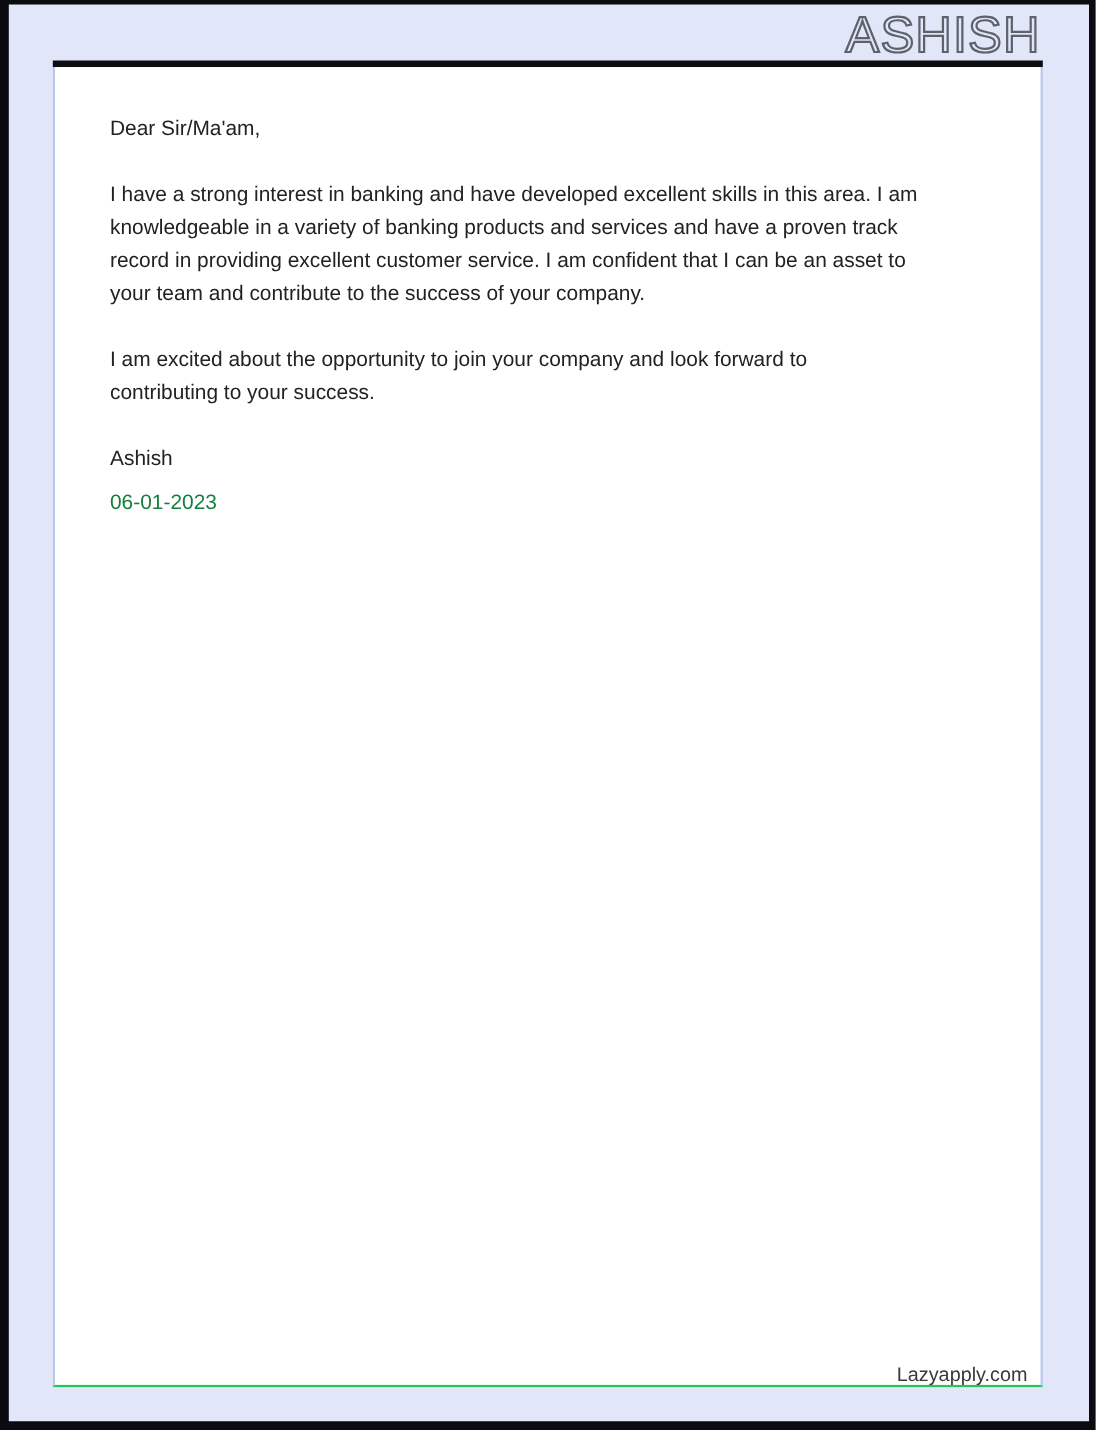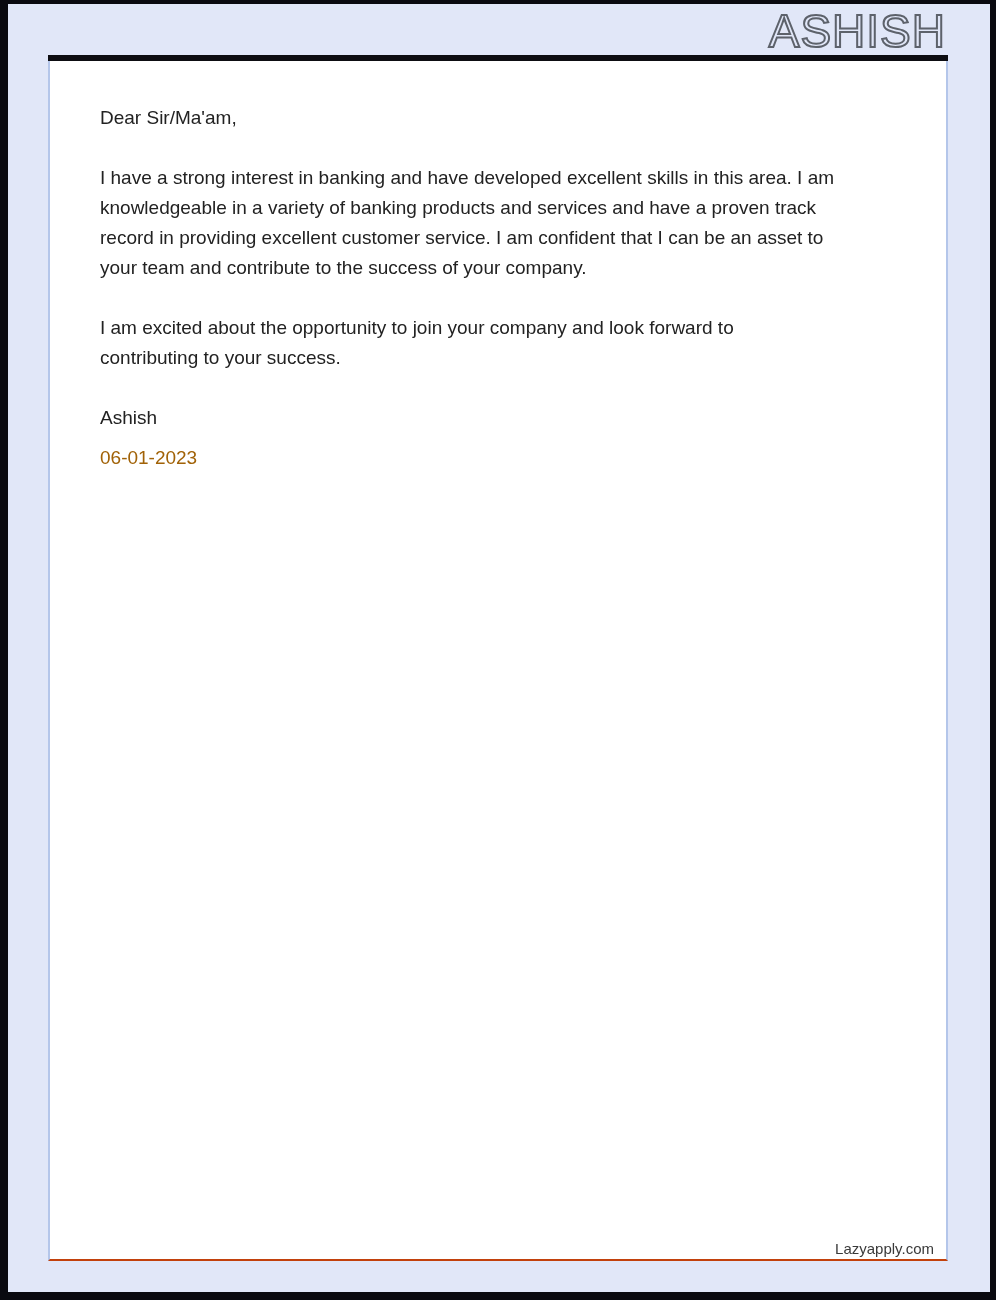--- a/index.html
+++ b/index.html
@@ -36,43 +36,43 @@
     background: #0d0d12;
   }
   .page {
     position: absolute;
     left: 40px; top: 57px;
     width: 900px; height: 1200px;
     box-sizing: border-box;
     background: #ffffff;
     border-left: 2px solid #b4c6ea;
     border-right: 2px solid #b4c6ea;
-    border-bottom: 2px solid #c2410c;
+    border-bottom: 2px solid #22c55e;
   }
   .content {
     padding: 42px 56px 0 50px;
     color: #222222;
     font-size: 19px;
     line-height: 30px;
     font-weight: 300;
   }
   .content p {
     margin: 0 0 30px 0;
     white-space: pre-line;
   }
   .content p.signature-name { margin-bottom: 10px; }
   .date-link {
-    color: #a16207;
+    color: #15803d;
     text-decoration: none;
     cursor: pointer;
   }
   .page-footer {
     position: absolute;
     right: 12px; bottom: 1px;
-    font-size: 15px;
+    font-size: 18px;
     line-height: 18px;
     color: #3a3a3a;
   }
   .footer-link { color: #3a3a3a; text-decoration: none; cursor: pointer; }
 </style>
 </head>
 <body>
 
 <div class="canvas">
 

